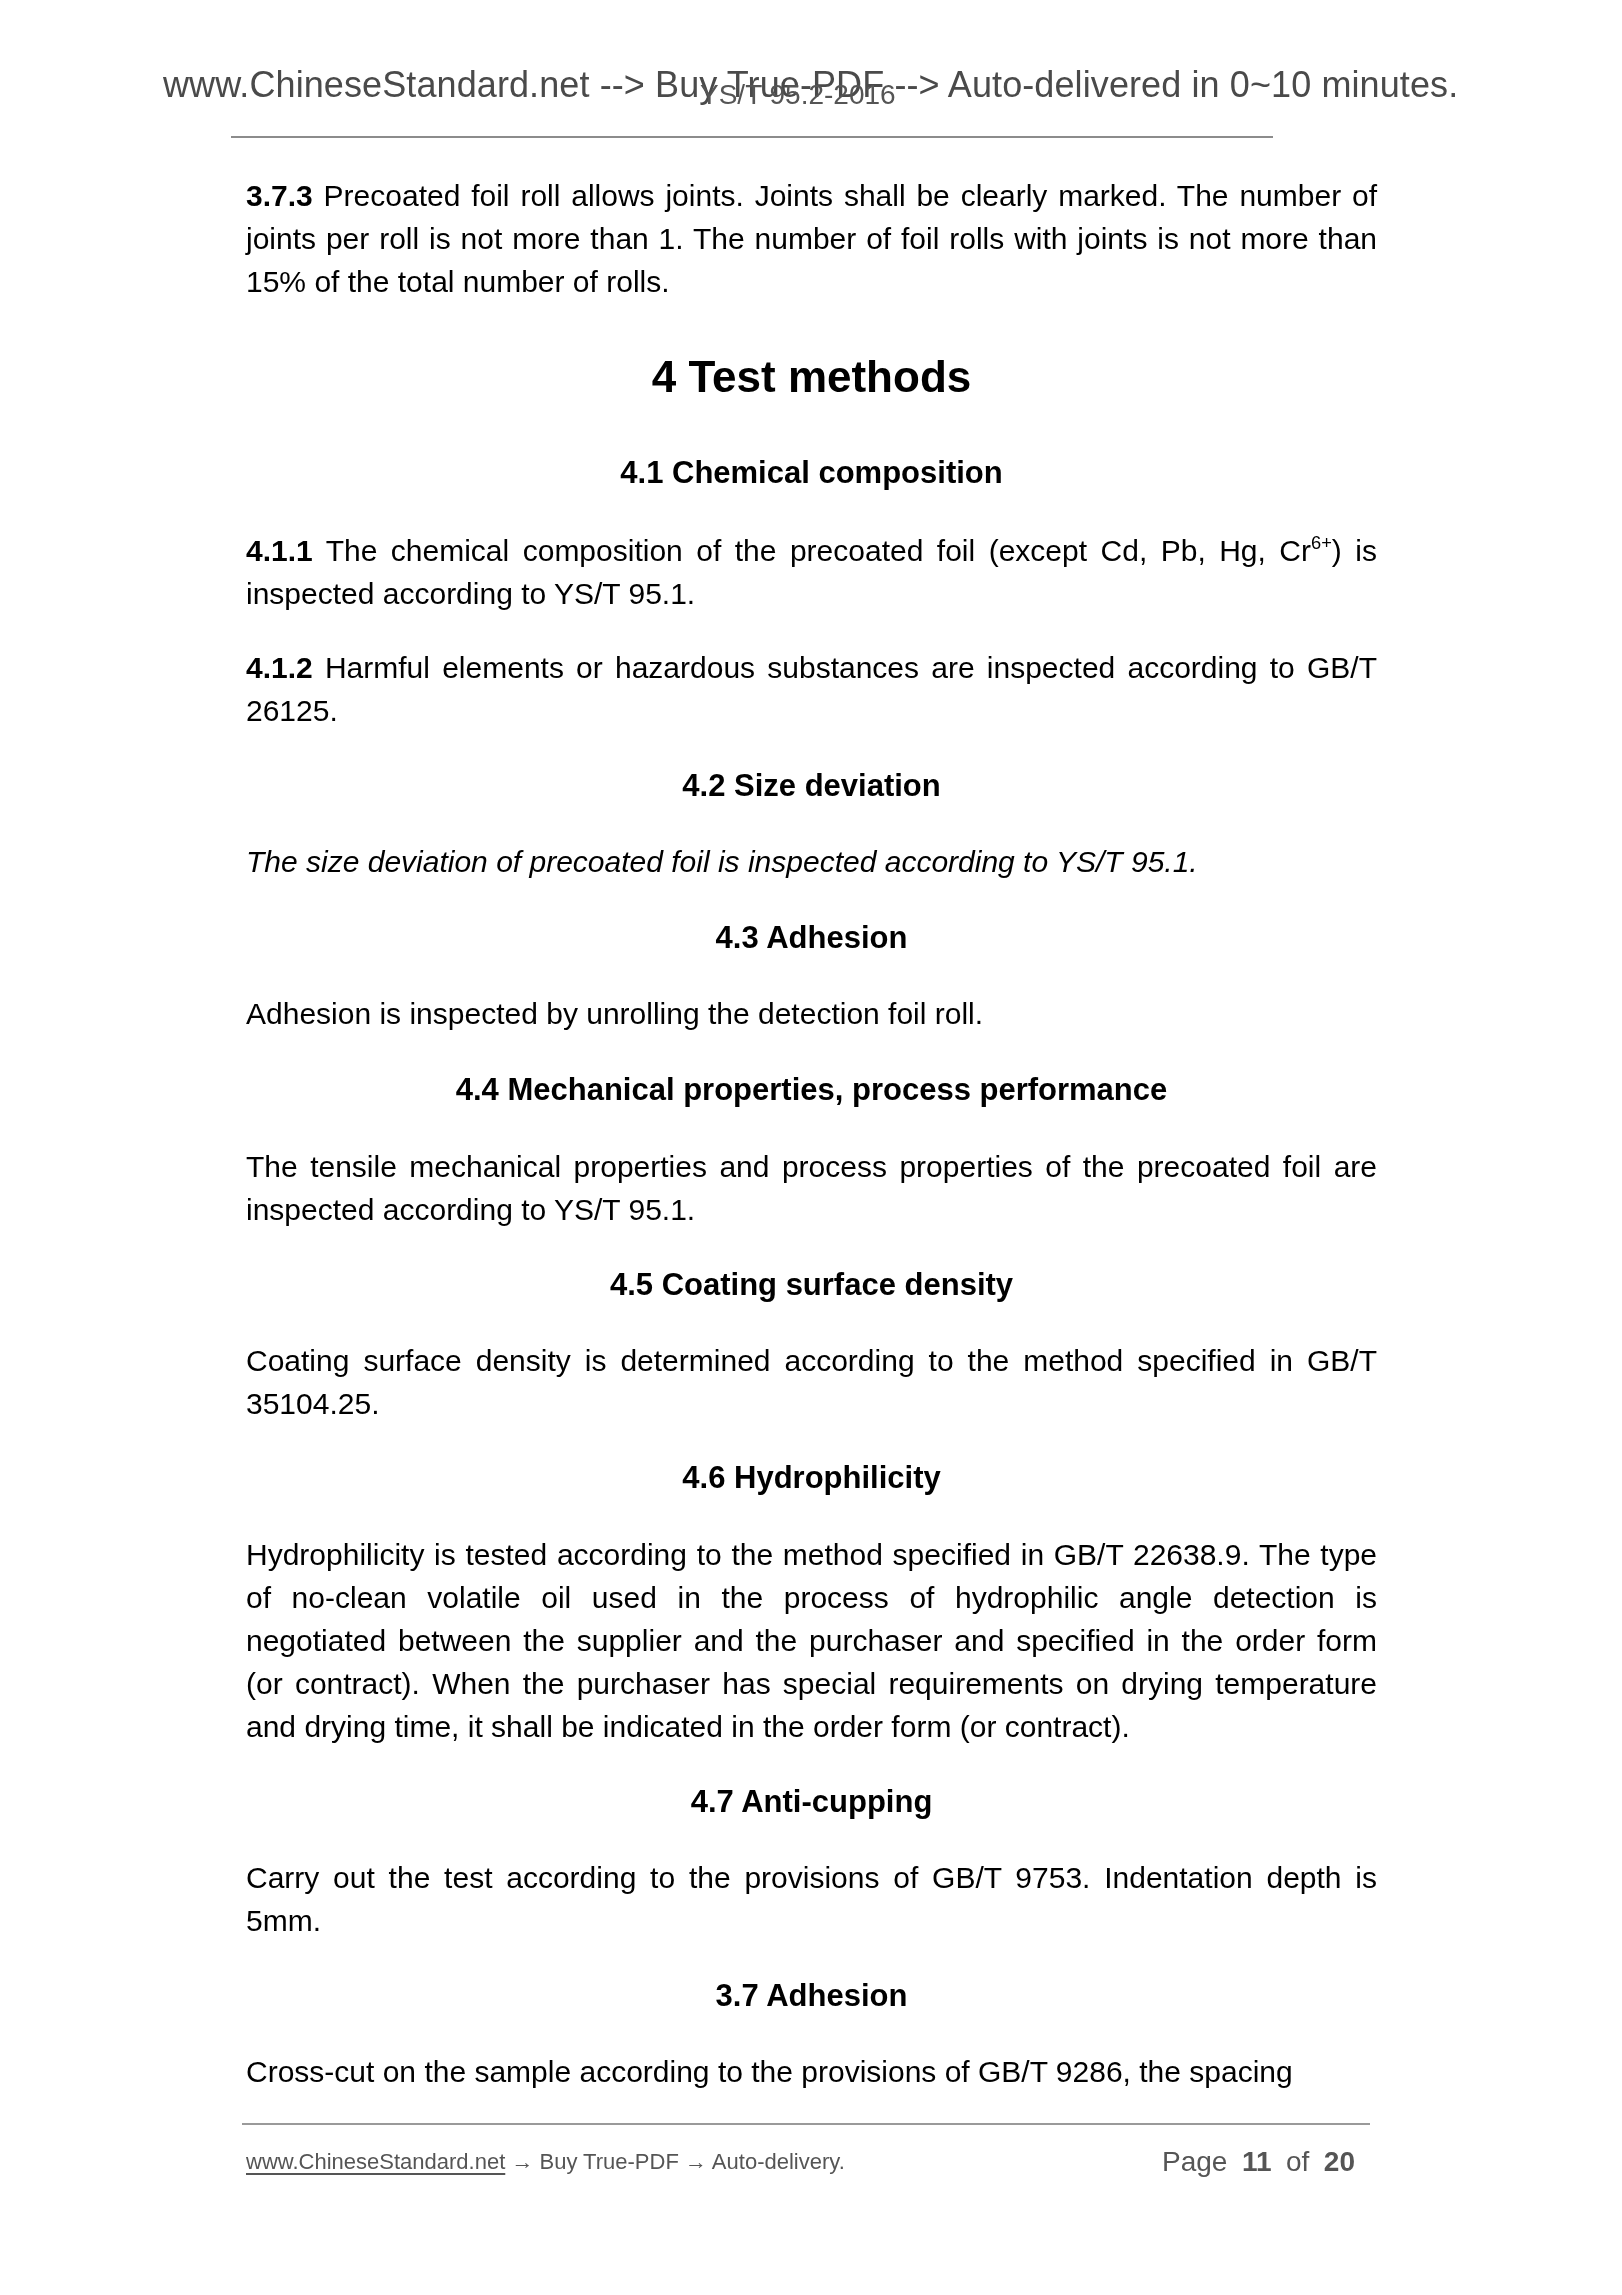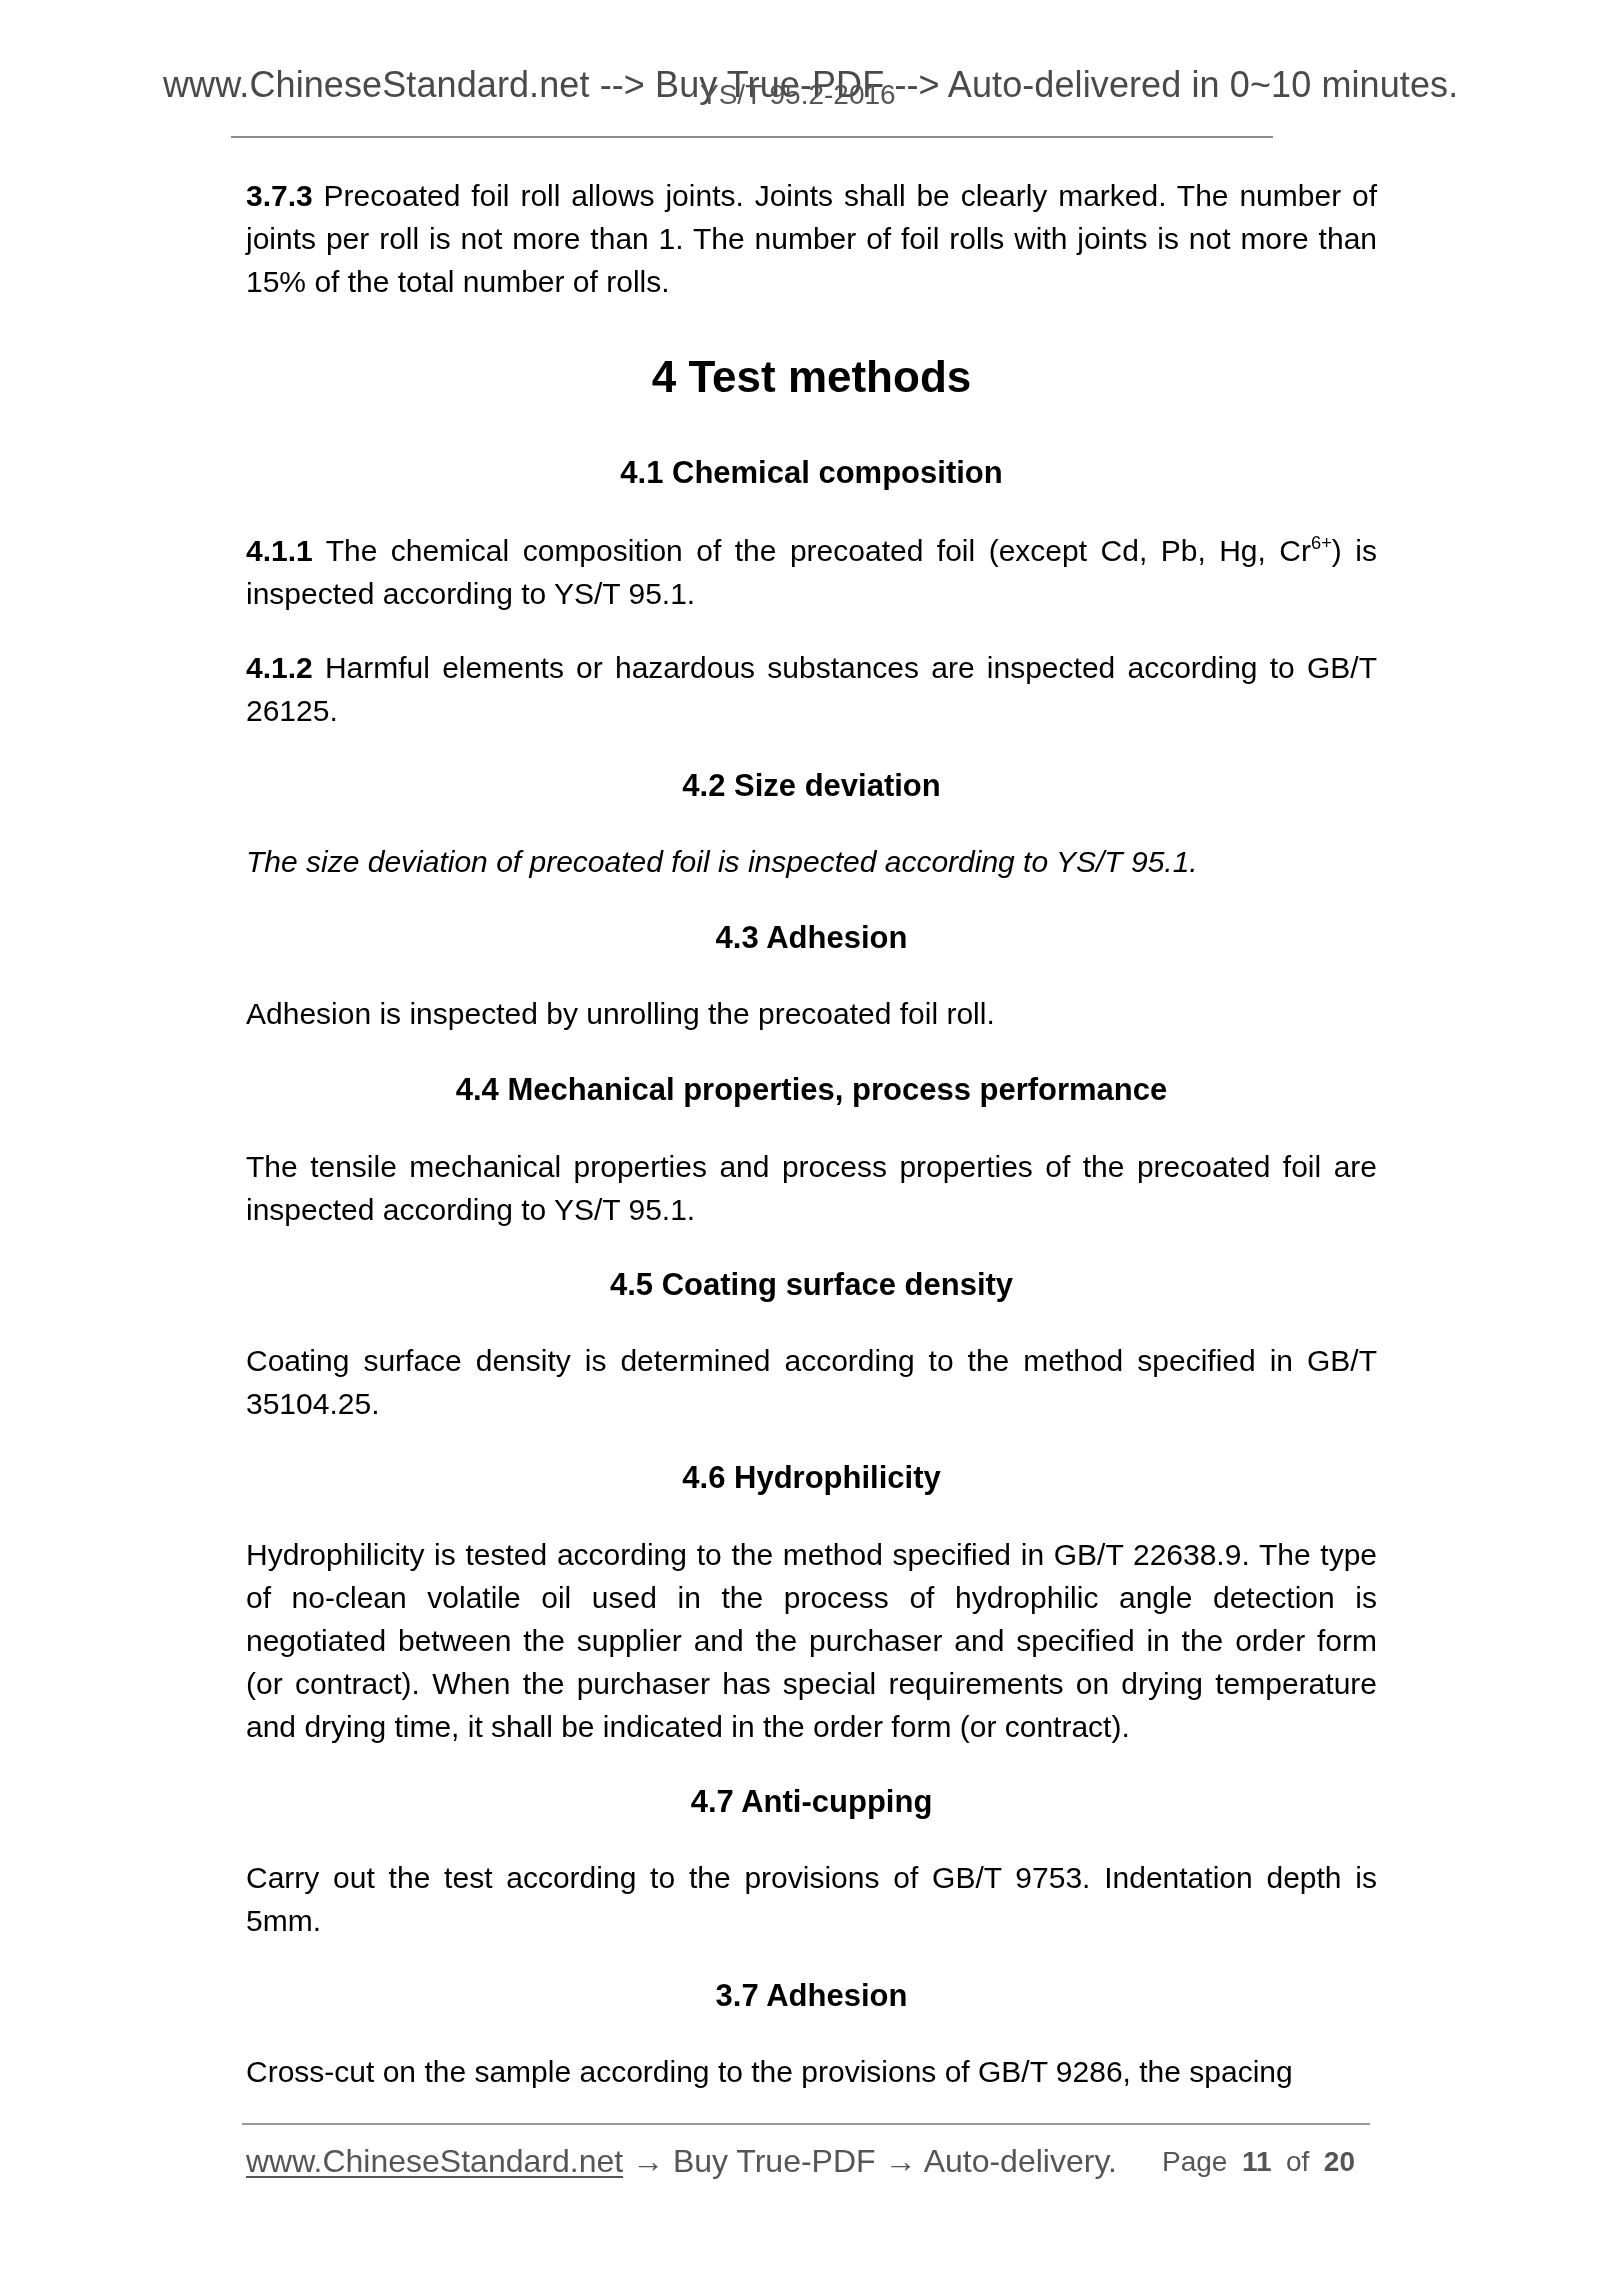--- a/index.html
+++ b/index.html
@@ -80,21 +80,21 @@
     left: 242px;
     top: 2123px;
     width: 1128px;
     height: 1.7px;
     background: #9a9a9a;
   }
   .ftr-left {
     position: absolute;
     left: 246px;
     top: 2145px;
-    font-size: 32px;
+    font-size: 22px;
     line-height: 33px;
     color: #555555;
     white-space: nowrap;
   }
   .ftr-left a {
     color: #555555;
     text-decoration: underline;
     text-decoration-thickness: 1.7px;
     text-underline-offset: 4.2px;
   }
@@ -130,21 +130,21 @@
 </div>
 
 <div class="block para" style="top:646px;">
   <b>4.1.2</b><span> Harmful elements or hazardous substances are inspected according to GB/T 26125.</span>
 </div>
 
 <div class="block h2" style="top:767px;">4.2 Size deviation</div>
 <div class="block para" style="top:840px;font-style:italic;">The size deviation of precoated foil is inspected according to YS/T 95.1.</div>
 
 <div class="block h2" style="top:919px;">4.3 Adhesion</div>
-<div class="block para" style="top:992px;">Adhesion is inspected by unrolling the precoated foil roll.</div>
+<div class="block para" style="top:992px;">Adhesion is inspected by unrolling the detection foil roll.</div>
 
 <div class="block h2" style="top:1071px;">4.4 Mechanical properties, process performance</div>
 <div class="block para" style="top:1145px;">The tensile mechanical properties and process properties of the precoated foil are inspected according to YS/T 95.1.</div>
 
 <div class="block h2" style="top:1266px;">4.5 Coating surface density</div>
 <div class="block para" style="top:1339px;">Coating surface density is determined according to the method specified in GB/T 35104.25.</div>
 
 <div class="block h2" style="top:1459px;">4.6 Hydrophilicity</div>
 <div class="block para" style="top:1533px;">Hydrophilicity is tested according to the method specified in GB/T 22638.9. The type of no-clean volatile oil used in the process of hydrophilic angle detection is negotiated between the supplier and the purchaser and specified in the order form (or contract). When the purchaser has special requirements on drying temperature and drying time, it shall be indicated in the order form (or contract).</div>
 

